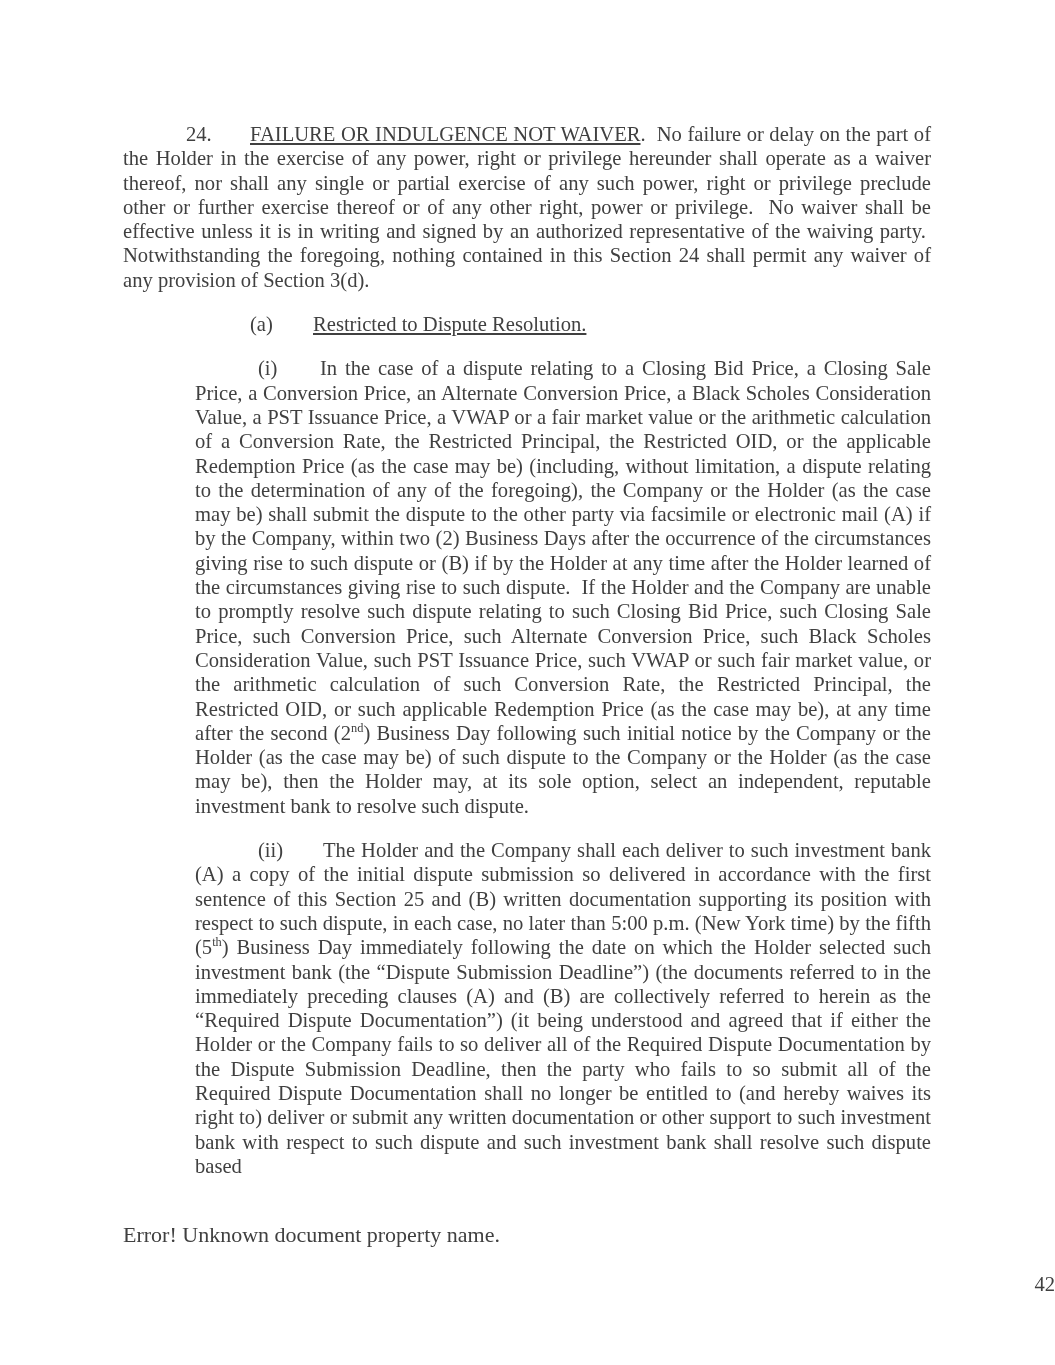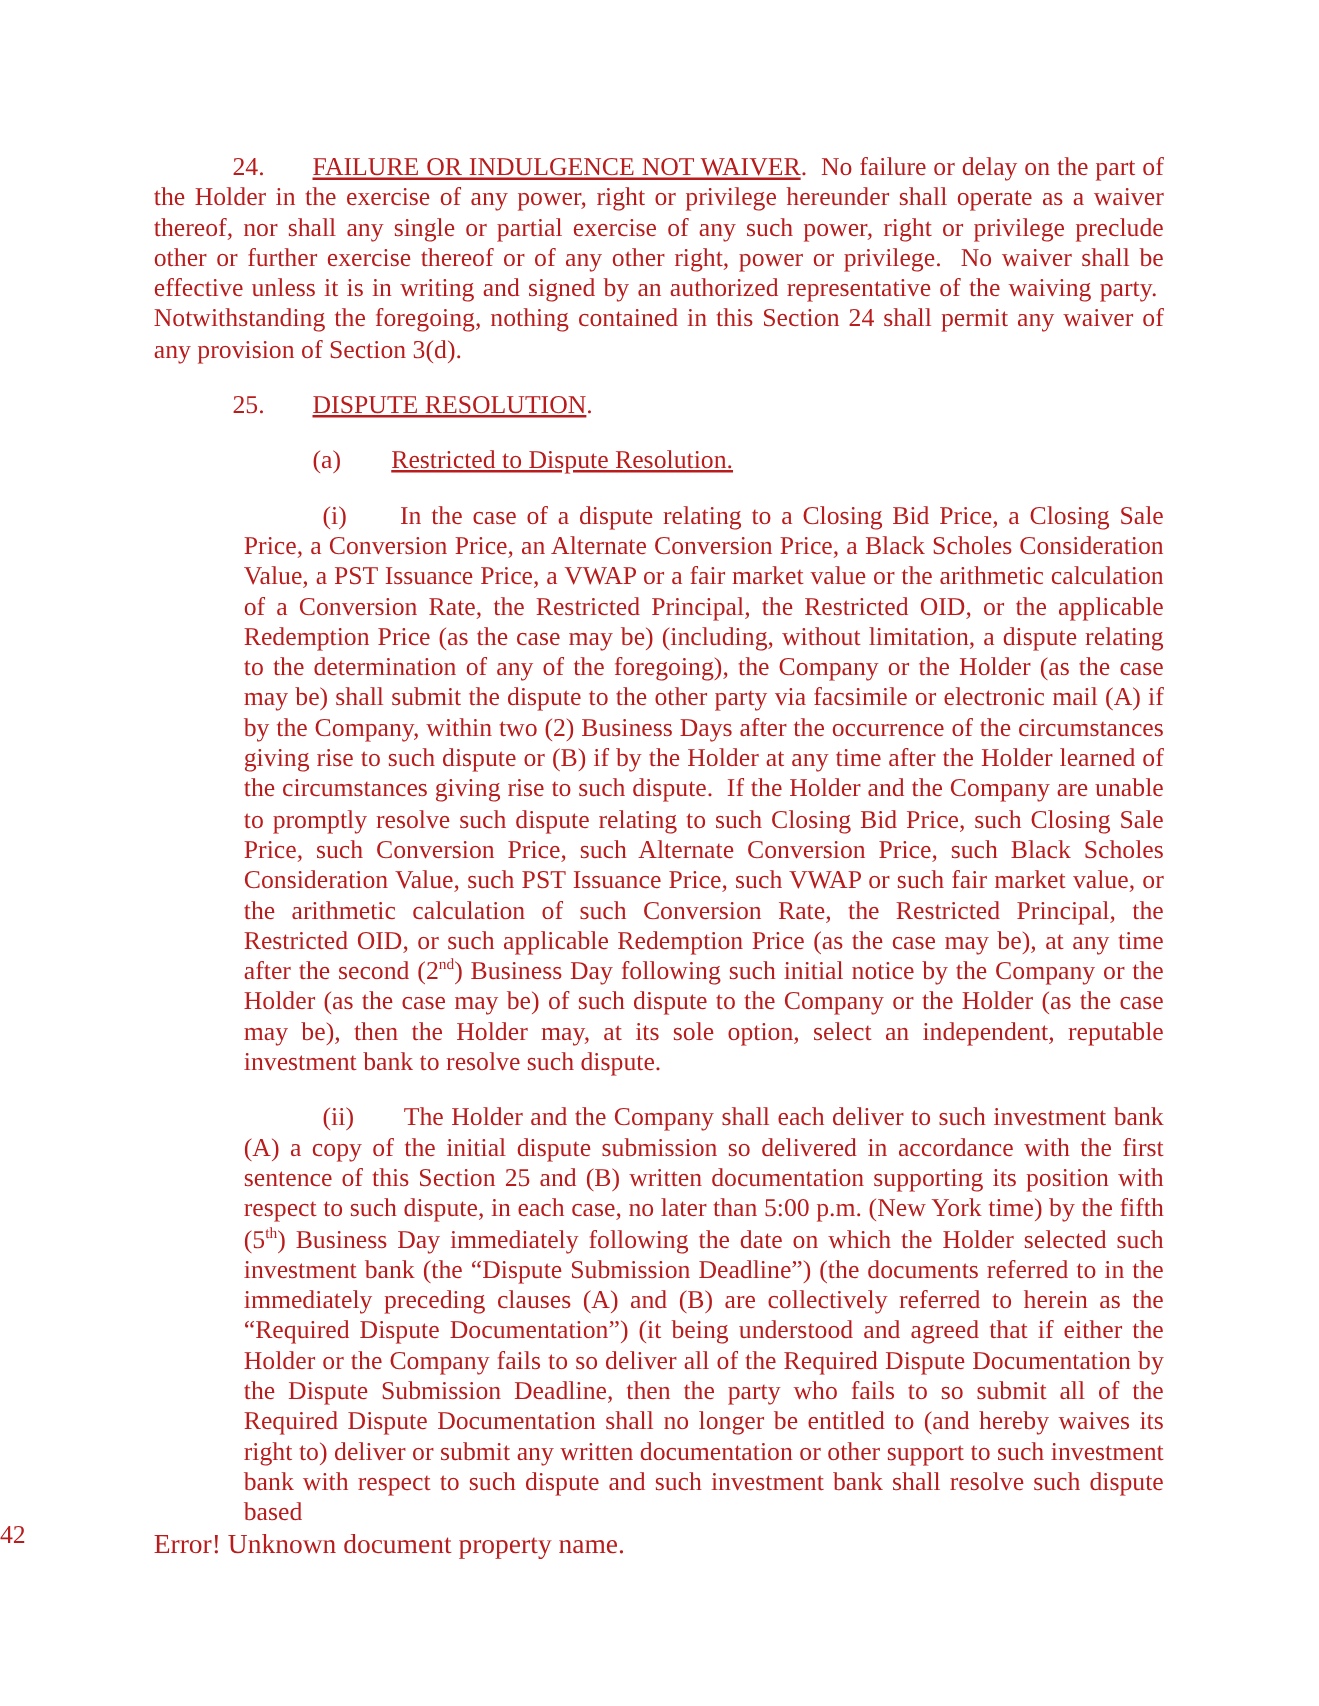--- a/index.html
+++ b/index.html
@@ -9,21 +9,21 @@
   }
   .page {
     position: relative;
     width: 1055px;
     height: 1365px;
     background: #ffffff;
     overflow: hidden;
     font-family: "Liberation Serif", "DejaVu Serif", serif;
     font-size: 20.6px;
     line-height: 24.3px;
-    color: #b91c1c;
+    color: #404040;
   }
   .content {
     position: absolute;
     left: 123px;
     top: 122px;
     width: 808px;
   }
   .para {
     margin: 0 0 20px 0;
     text-align: justify;
@@ -49,42 +49,41 @@
   .underline {
     text-decoration: underline;
   }
   sup {
     font-size: 0.6em;
     line-height: 0;
     vertical-align: super;
   }
   .page-number {
     position: absolute;
-    top: 1216px;
+    top: 1272px;
     left: 0;
     width: 1055px;
-    text-align: left;
+    text-align: right;
   }
   .footer-note {
     position: absolute;
     top: 1224px;
     left: 123px;
     font-size: 22px;
     line-height: 21px;
   }
 </style>
 </head>
 <body>
 
 <div class="page">
   <div class="content">
 
     <p class="para indent-first"><span class="num num-24">24.</span><span class="underline">FAILURE OR INDULGENCE NOT WAIVER</span><span>.&nbsp; No failure or delay on the part of the Holder in the exercise of any power, right or privilege hereunder shall operate as a waiver thereof, nor shall any single or partial exercise of any such power, right or privilege preclude other or further exercise thereof or of any other right, power or privilege.&nbsp; No waiver shall be effective unless it is in writing and signed by an authorized representative of the waiving party.&nbsp; Notwithstanding the foregoing, nothing contained in this Section 24 shall permit any waiver of any provision of Section 3(d).</span></p>
 
-    <p class="para indent-first"><span class="num num-25">25.</span><span class="underline">DISPUTE RESOLUTION</span><span>.</span></p>
 
     <p class="para sub-a"><span class="num num-a">(a)</span><span class="underline">Restricted to Dispute Resolution.</span></p>
 
     <p class="para sub-body indent-first"><span class="num num-i">(i)</span><span>In the case of a dispute relating to a Closing Bid Price, a Closing Sale Price, a Conversion Price, an Alternate Conversion Price, a Black Scholes Consideration Value, a PST Issuance Price, a VWAP or a fair market value or the arithmetic calculation of a Conversion Rate, the Restricted Principal, the Restricted OID, or the applicable Redemption Price (as the case may be) (including, without limitation, a dispute relating to the determination of any of the foregoing), the Company or the Holder (as the case may be) shall submit the dispute to the other party via facsimile or electronic mail (A) if by the Company, within two (2) Business Days after the occurrence of the circumstances giving rise to such dispute or (B) if by the Holder at any time after the Holder learned of the circumstances giving rise to such dispute.&nbsp; If the Holder and the Company are unable to promptly resolve such dispute relating to such Closing Bid Price, such Closing Sale Price, such Conversion Price, such Alternate Conversion Price, such Black Scholes Consideration Value, such PST Issuance Price, such VWAP or such fair market value, or the arithmetic calculation of such Conversion Rate, the Restricted Principal, the Restricted OID, or such applicable Redemption Price (as the case may be), at any time after the second (2</span><sup>nd</sup><span>) Business Day following such initial notice by the Company or the Holder (as the case may be) of such dispute to the Company or the Holder (as the case may be), then the Holder may, at its sole option, select an independent, reputable investment bank to resolve such dispute.</span></p>
 
     <p class="para sub-body indent-first"><span class="num num-ii">(ii)</span><span>The Holder and the Company shall each deliver to such investment bank (A) a copy of the initial dispute submission so delivered in accordance with the first sentence of this Section 25 and (B) written documentation supporting its position with respect to such dispute, in each case, no later than 5:00 p.m. (New York time) by the fifth (5</span><sup>th</sup><span>) Business Day immediately following the date on which the Holder selected such investment bank (the “Dispute Submission Deadline”) (the documents referred to in the immediately preceding clauses (A) and (B) are collectively referred to herein as the “Required Dispute Documentation”) (it being understood and agreed that if either the Holder or the Company fails to so deliver all of the Required Dispute Documentation by the Dispute Submission Deadline, then the party who fails to so submit all of the Required Dispute Documentation shall no longer be entitled to (and hereby waives its right to) deliver or submit any written documentation or other support to such investment bank with respect to such dispute and such investment bank shall resolve such dispute based</span></p>
 
   </div>
 
   <div class="page-number">42</div>

